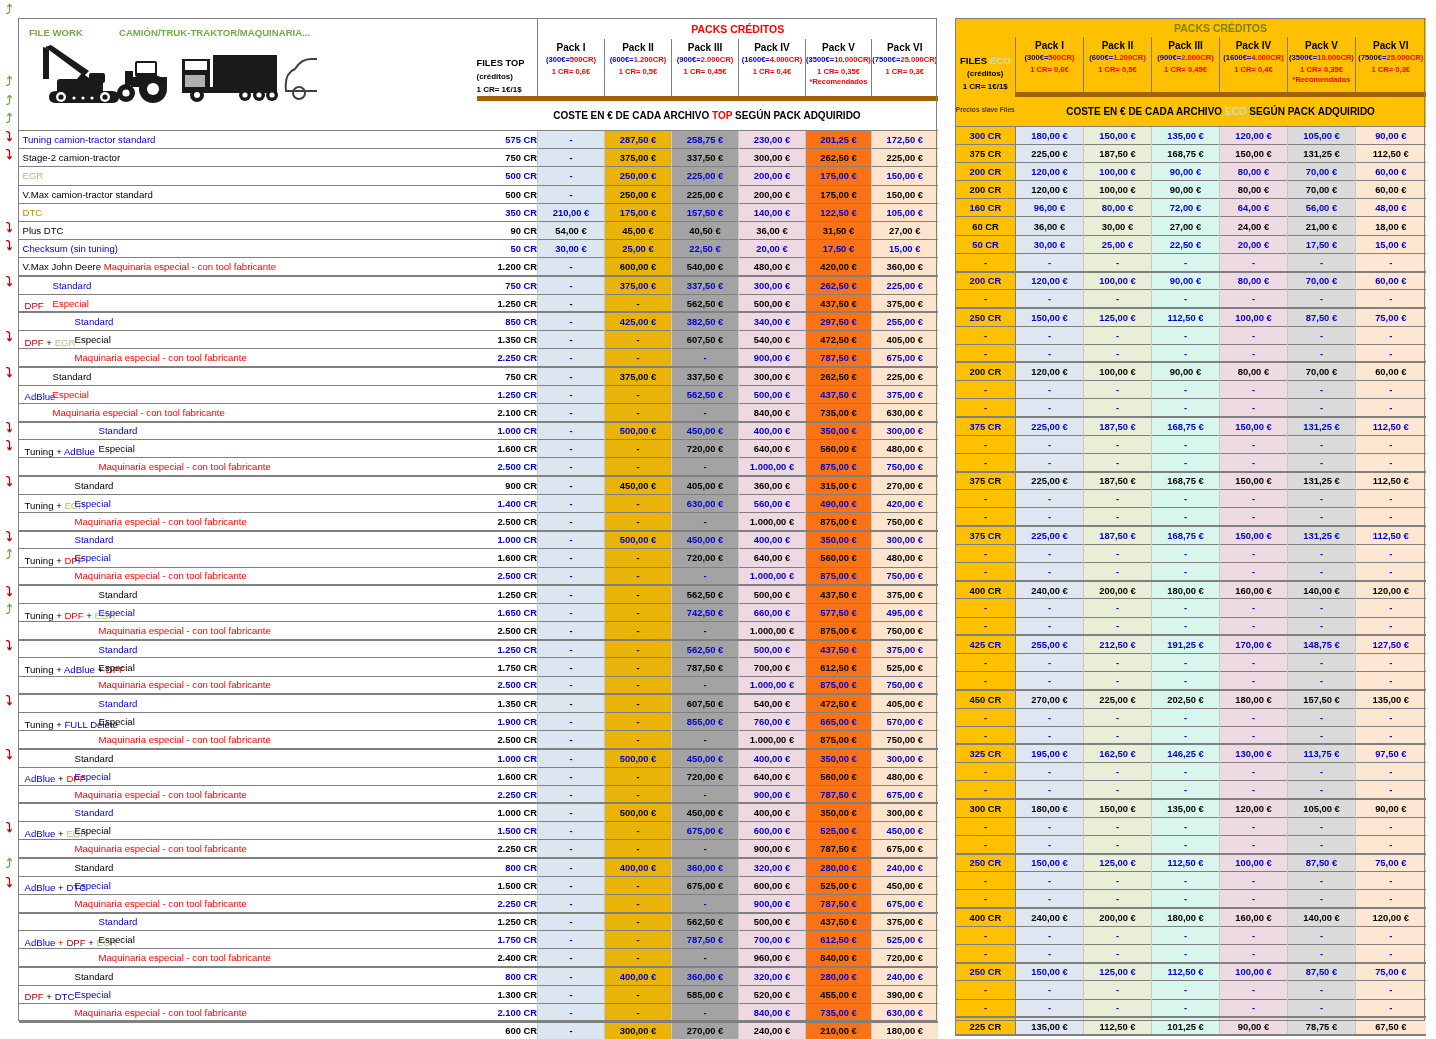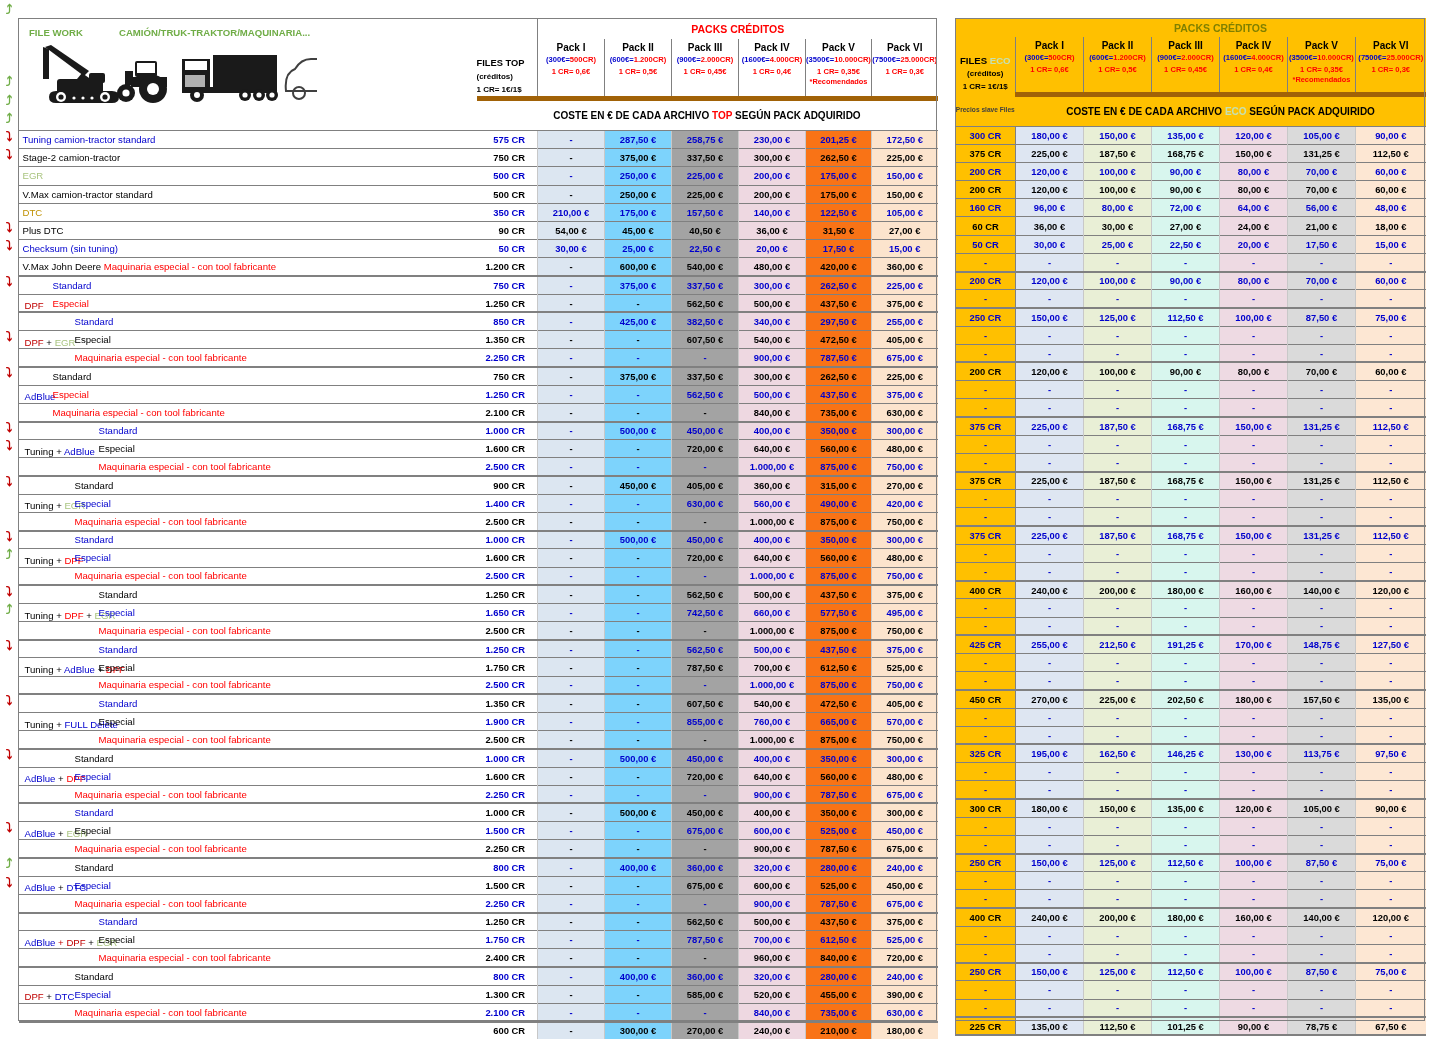--- a/index.html
+++ b/index.html
@@ -72,34 +72,34 @@
     border:1px solid #808080; border-left:none; vertical-align: top;
     padding-right: 6px; padding-top: 38px;
     font-weight:bold; font-size:9.3px; line-height:13px;
   }
   .files-top-head .sm { font-size: 8px; display:block; }
 
   
   tr.drow td { height: 18.2px; border-top: 1px solid #808080; }
   .lbl-cell { position: relative; padding-left: 4px; vertical-align: middle; }
   .lbl-line { white-space: nowrap; font-size: 9.6px; }
-  .cr-cell { text-align: right; padding-right: 12px; font-size: 9.4px; font-weight: bold; white-space: nowrap;}
+  .cr-cell { text-align: right; font-size: 9.4px; font-weight: bold; white-space: nowrap;}
   .money { text-align: center; font-size: 9.4px; font-weight: bold; white-space: nowrap; border-left:1px solid #c8c8c8;}
 
   
   .c-blue   { color: #0000cd; }
   .c-black  { color: #000000; }
   .c-red    { color: #ff0000; }
   .c-green  { color: #a9c47f; }
   .c-olive  { color: #bf9000; }
   .c-dkred  { color: #c00000; }
 
   
   .p1 { background: #dce6f1; }
-  .p2 { background: #7dd3fc; }
+  .p2 { background: #eab308; }
   .p3 { background: #a3a3a3; }
   .p4 { background: #eed8e1; }
   .p5 { background: #f97316; }
   .p6 { background: #fce4cd; }
   
   .e1 { background: #dee6f2; }
   .e2 { background: #e9efd6; }
   .e3 { background: #d8f6ee; }
   .e4 { background: #eedae3; }
   .e5 { background: #dadada; }

